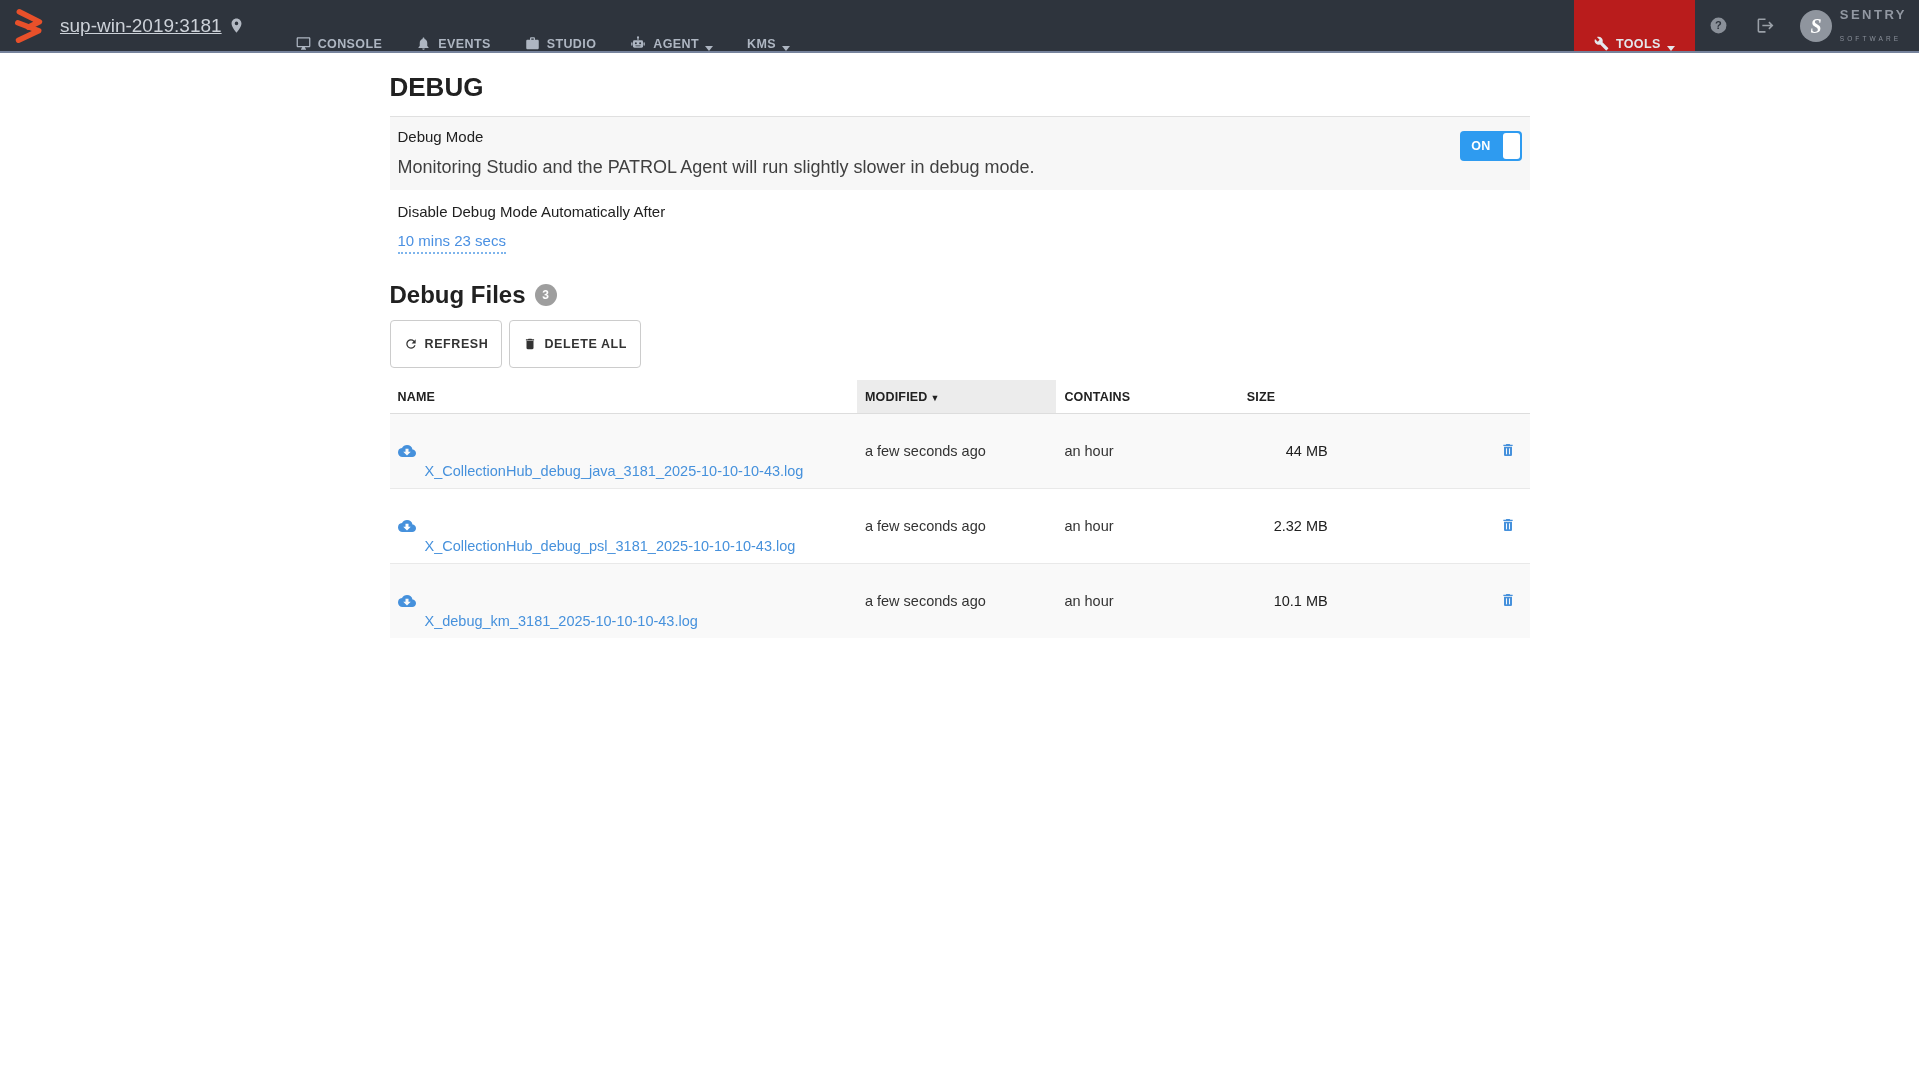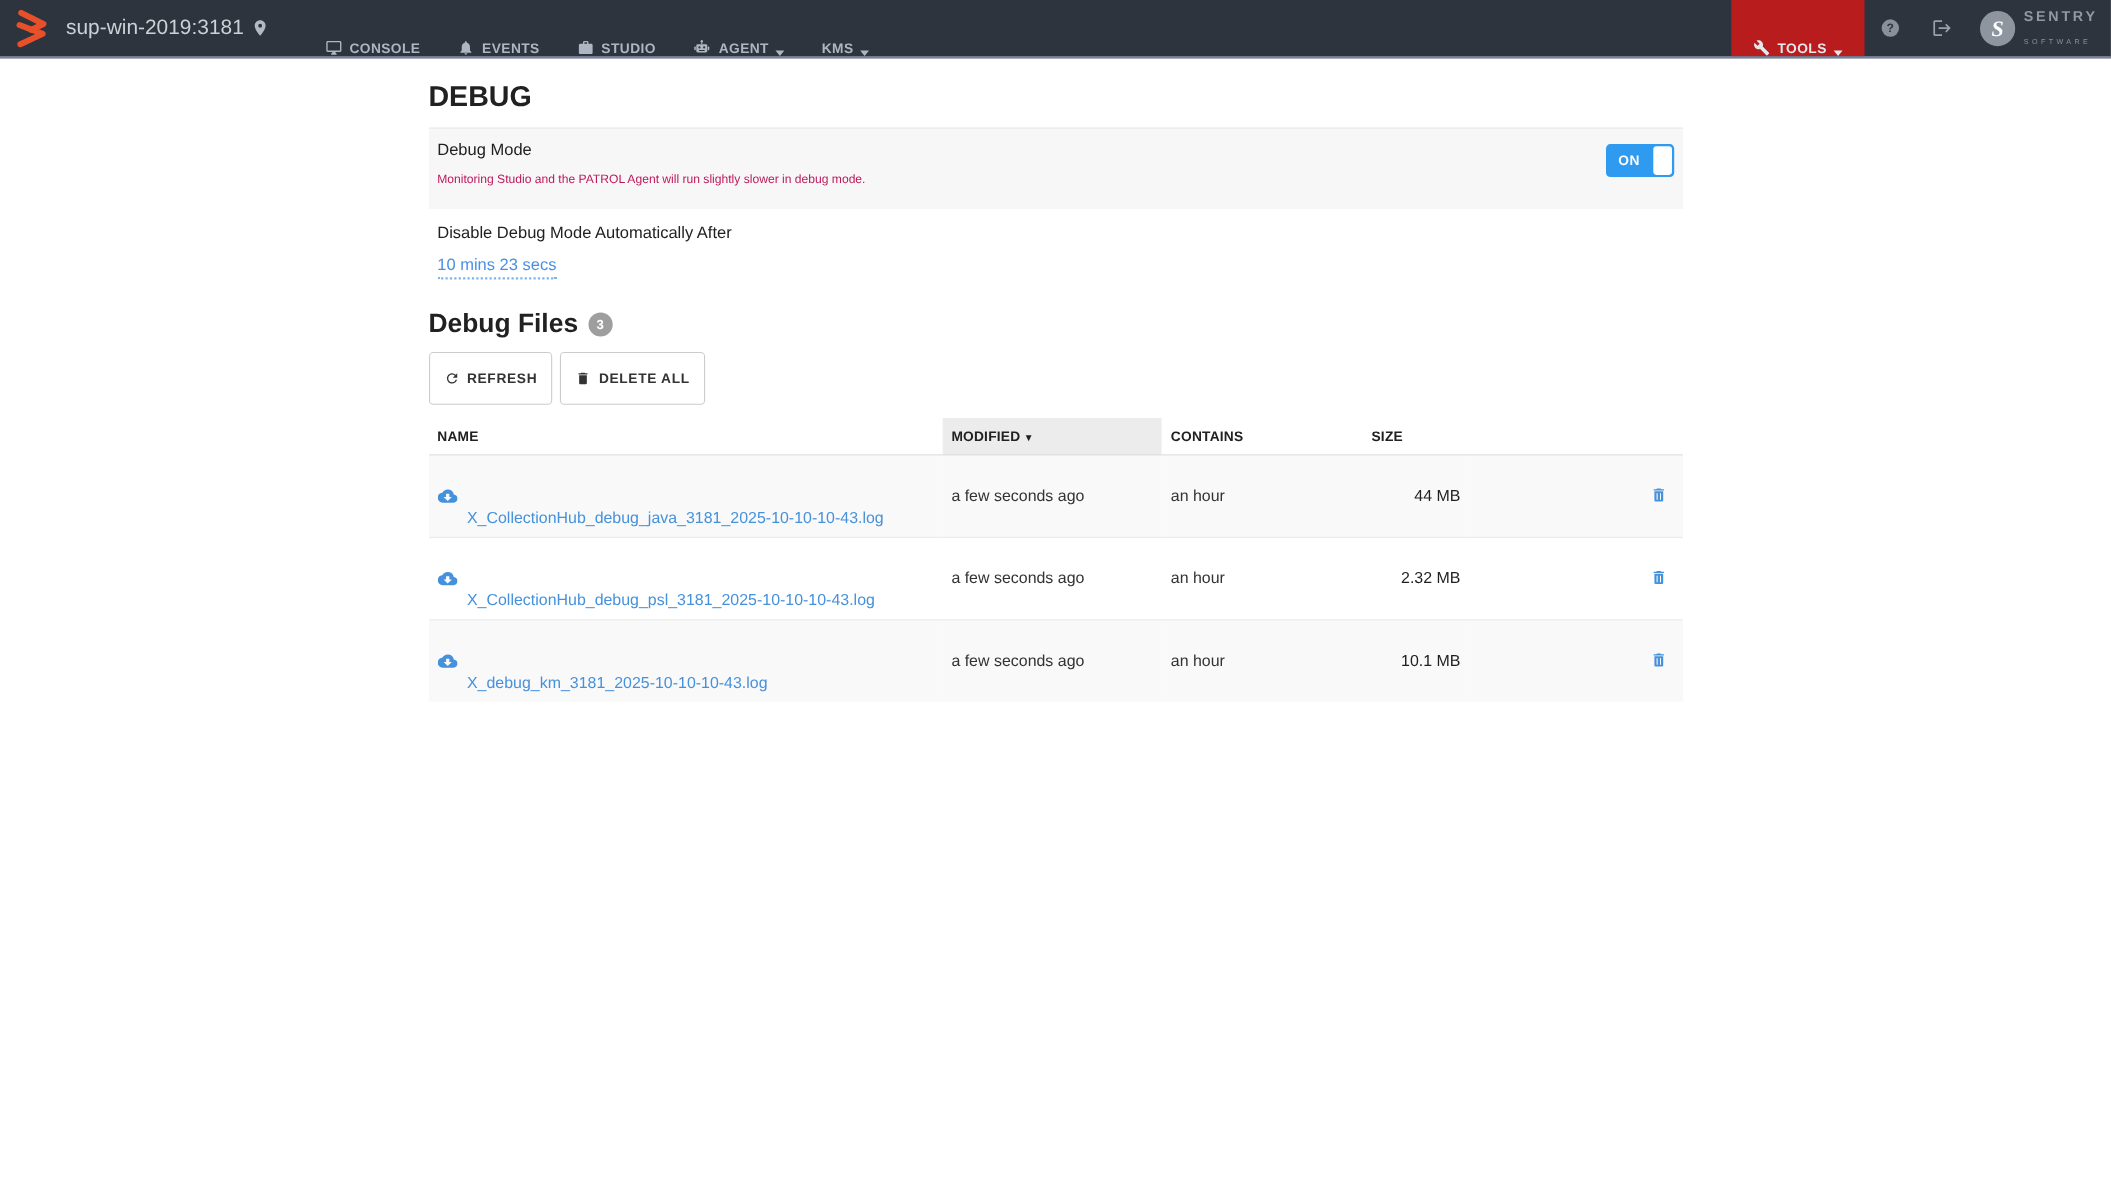--- a/index.html
+++ b/index.html
@@ -4,21 +4,21 @@
 <style>
   * { box-sizing: border-box; margin: 0; padding: 0; }
   html,body { width:1919px; height:1079px; background:#ffffff; overflow:hidden;
               font-family:"Liberation Sans","DejaVu Sans",sans-serif; }
 
   
   .navbar { height:53px; background:#2e343d; border-bottom:2px solid #76839c;
             display:flex; align-items:stretch; padding:0 12px 0 8px; color:#adb5c1; }
   .nav-left { display:flex; align-items:center; }
   .brand-logo { width:42px; height:42px; margin-right:10px; }
-  .host-title { font-size:19px; color:#ccd1d8; font-weight:400; display:flex; align-items:center; }
+  .host-title { font-size:19px; color:#ccd1d8; font-weight:400; display:flex; align-items:center;text-decoration:underline; }
   .host-pin { margin-left:6px; display:inline-flex; }
   .nav-items { display:flex; align-items:stretch; margin-left:34px; }
   .nav-item { display:flex; align-items:flex-end; padding:0 17px; cursor:pointer;
               font-size:12.5px; font-weight:700; letter-spacing:.4px; color:#aeb6c2; }
   .nav-item svg { margin-right:7px; }
   .caret { width:0; height:0; border-left:4px solid transparent; border-right:4px solid transparent;
            border-top:5px solid currentColor; display:inline-block; margin-left:6px; }
   .nav-spacer { flex:1; }
   .nav-right { display:flex; align-items:stretch; }
   .nav-item.active { background:#b91c1c; color:#e4e7ec; padding:0 20px; }
@@ -31,21 +31,21 @@
 
   
   .content { width:1140px; margin:0 auto; padding-top:19px; }
   h1.page-title { font-size:26px; font-weight:700; color:#212121; margin-bottom:13px; }
 
   .settings-panel { border-top:1px solid #e0e0e0; }
   .setting-row { padding:11px 8px; }
   .setting-row.gray { background:#f7f7f7; min-height:73px; display:flex; justify-content:space-between; }
   .setting-row.white { background:#ffffff; padding:13px 8px 0 8px; }
   .setting-label { font-size:15px; color:#212121; margin-bottom:12px; }
-  .setting-desc { font-size:11px; color:#be185d; }
+  .setting-desc { font-size:18px; color:#404040; }
 
   .toggle { position:relative; width:62px; height:30px; background:#2e9bf0; border-radius:4px;
             display:flex; align-items:center; cursor:pointer; flex:0 0 auto; margin-top:3px; }
   .toggle-label { color:#ffffff; font-weight:700; font-size:12.5px; letter-spacing:.5px;
                   width:43px; text-align:center; }
   .toggle-knob { position:absolute; right:2px; top:2px; width:17px; height:26px;
                  background:#ffffff; border-radius:3px; }
 
   .duration-link { display:inline-block; font-size:15px; color:#4a90e2; text-decoration:none;
                    border-bottom:2px dotted #7db4ec; padding-bottom:3px; cursor:pointer; }

